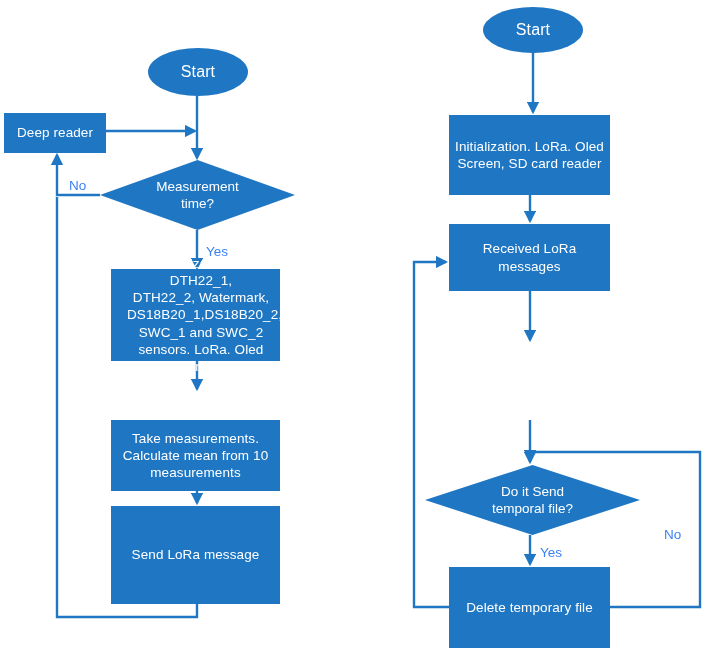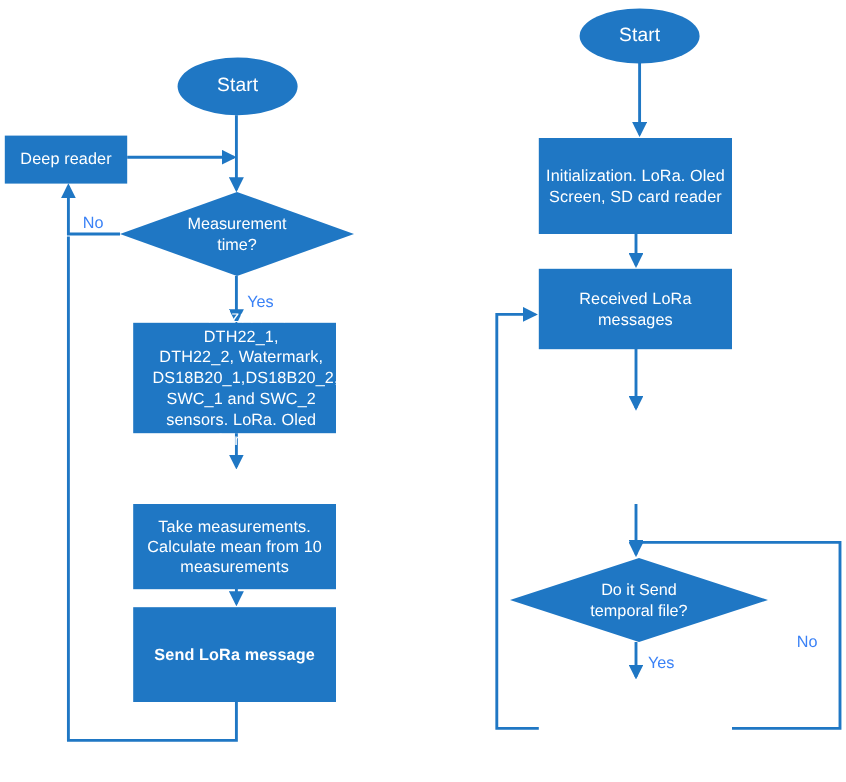--- a/index.html
+++ b/index.html
@@ -152,21 +152,21 @@
 SWC_1 and SWC_2
 sensors. LoRa. Oled Screen</span>
   </div>
 
   <div class="node proc fs135" style="left:111px; top:392px; width:169px; height:71px;margin-top:28px;">
     <span class="txt">Take measurements.
 Calculate mean from 10
 measurements</span>
   </div>
 
-  <div class="node proc fs135" style="left:111px; top:506px; width:169px; height:79px;font-weight:bold;">
+  <div class="node proc fs135" style="left:111px; top:506px; width:169px; height:98px;">
     <span class="txt">Send LoRa message</span>
   </div>
 
   <div class="node term fs15" style="left:483px; top:7px; width:100px; height:46px;">
     <span class="txt">Start</span>
   </div>
 
   <div class="node proc fs135" style="left:449px; top:224px; width:161px; height:67px;">
     <span class="txt">Received LoRa messages</span>
   </div>
@@ -181,14 +181,17 @@
     <svg width="215" height="70" viewBox="0 0 215 70" xmlns="http://www.w3.org/2000/svg">
       <polygon points="107.5,0 215,35 107.5,70 0,35" fill="#1f77c4"></polygon>
     </svg>
     <div class="dlabel fs135">Do it Send
 temporal file?</div>
   </div>
 
   <div class="elabel" style="left:540px; top:545px;">Yes</div>
   <div class="elabel" style="left:664px; top:527px;">No</div>
 
+  <div class="node proc fs135" style="left:449px; top:567px; width:161px; height:81px;">
+    <span class="txt">Delete temporary file</span>
+  </div>
 
 </div>
 
 </body></html>

